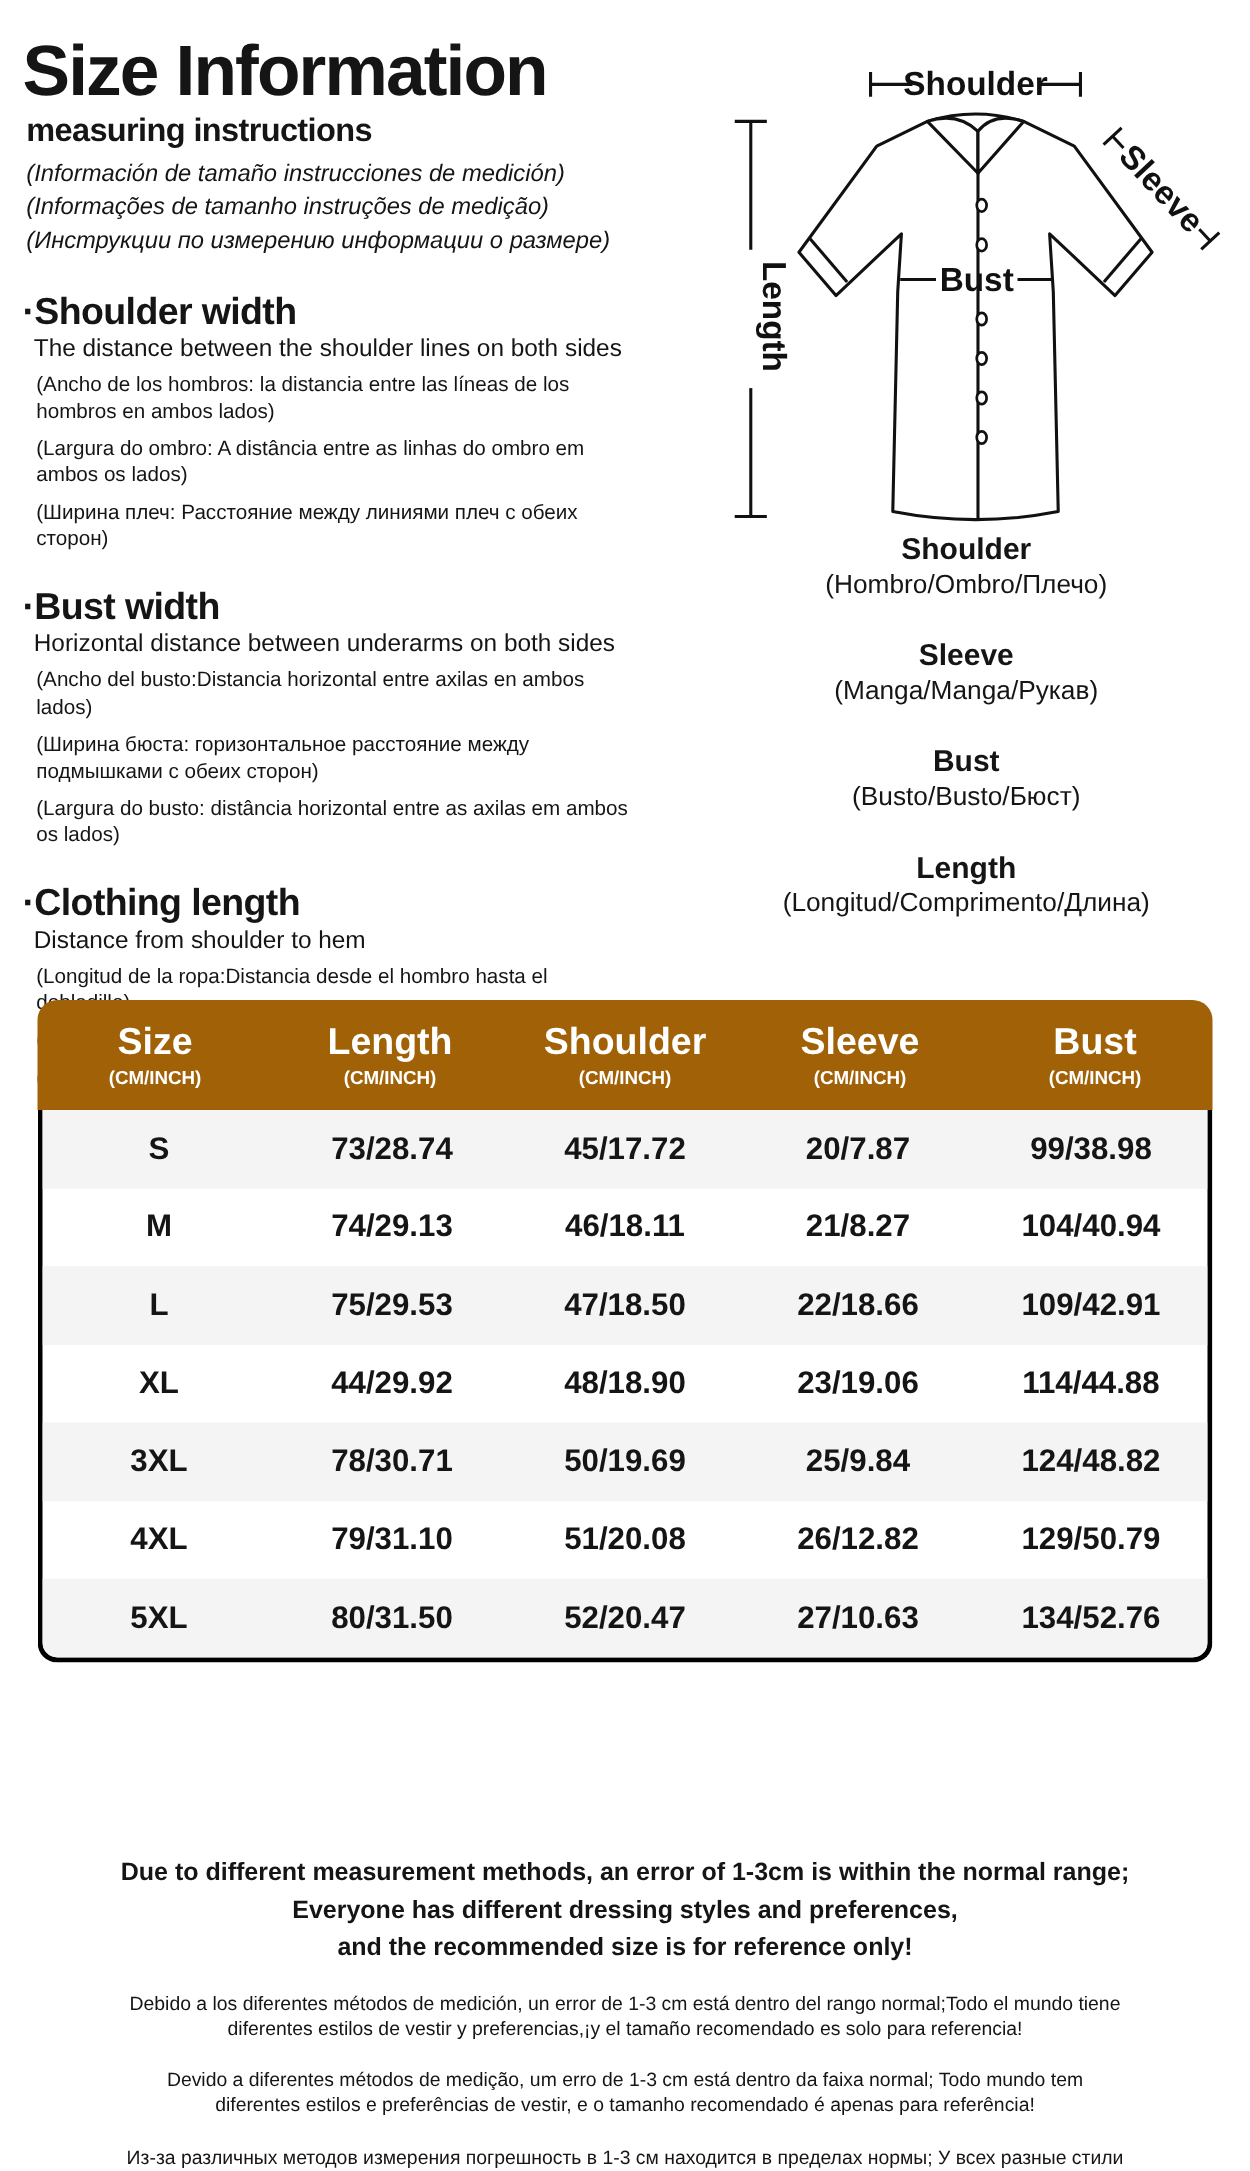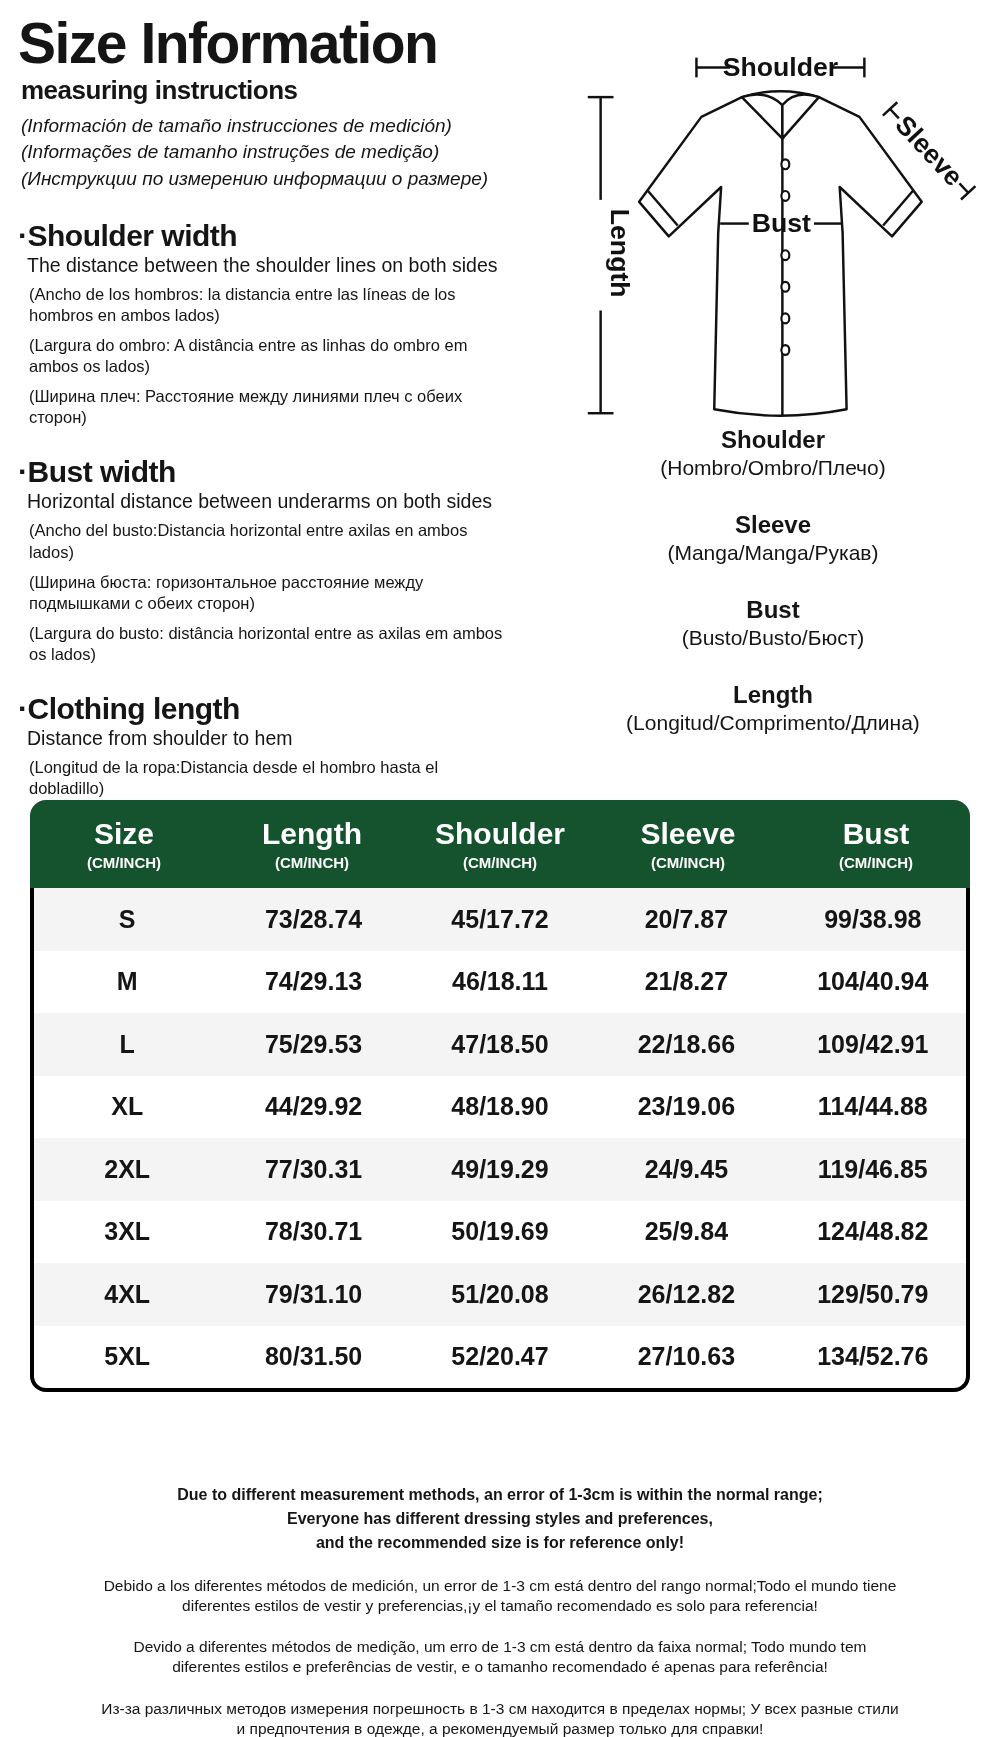--- a/index.html
+++ b/index.html
@@ -3,56 +3,56 @@
 <meta charset="utf-8">
 <style>
   * { margin:0; padding:0; box-sizing:border-box; }
   html,body { background:#ffffff; }
   body {
     width:1000px; height:1737px; position:relative;
     font-family:"Liberation Sans", sans-serif; color:#151515;
     overflow:hidden;
   }
   
-  .left-col { position:absolute; left:18px; top:14px; width:515px; }
+  .left-col { position:absolute; left:18px; top:28px; width:515px; }
   .page-title { font-size:57px; font-weight:bold; letter-spacing:-1.5px; line-height:1.02; }
   .page-subtitle { font-size:26px; font-weight:bold; letter-spacing:-0.5px; margin:3px 0 7px 3px; }
   .top-trans p { font-size:19px; line-height:1.38; margin-left:3px;font-style:italic; }
   .section { margin-top:27px; }
   .sec-title { font-size:30px; font-weight:bold; letter-spacing:-0.5px; }
   .sec-desc { font-size:19.5px; margin:1px 0 7px 9px; }
   .sec-trans { width:490px; }
   .sec-trans p { font-size:16.5px; line-height:1.28; margin:0 0 9px 11px; }
   
   .diagram { position:absolute; left:548px; top:26px; width:450px; height:405px; }
   .legend { position:absolute; left:548px; top:426px; width:450px; text-align:center; }
   .legend-pair { margin-bottom:31px; }
   .legend-term { font-size:24px; font-weight:bold; }
   .legend-trans { font-size:21px; margin-top:2px; }
   
   .size-table { position:absolute; left:30px; top:800px; width:940px; }
   .thead {
-    background:#14532d; color:#fff; border-radius:16px 16px 0 0;
+    background:#a16207; color:#fff; border-radius:16px 16px 0 0;
     display:grid; grid-template-columns:repeat(5,1fr); height:88px;
     align-items:center; text-align:center;
   }
   .th .main { font-size:30px; font-weight:bold; }
   .th .sub  { font-size:15px; font-weight:bold; margin-top:3px;text-align:center; }
   .tbody {
     border:4px solid #000; border-top:none; border-radius:0 0 16px 16px;
     overflow:hidden; background:#fff;
   }
   .trow {
     display:grid; grid-template-columns:repeat(5,1fr); height:62.5px;
     align-items:center; text-align:center; font-size:25px; font-weight:bold;
   }
   .trow:nth-child(odd) { background:#f4f4f4; }
   
   .disclaimer { position:absolute; left:0; top:1483px; width:1000px; text-align:center; }
-  .d-en p { font-size:16px; font-weight:bold; line-height:1.5; }
+  .d-en p { font-size:20px; font-weight:bold; line-height:1.5; }
   .d-block { margin-top:21px; }
   .d-block p { font-size:15.5px; line-height:1.3; }
   svg .ln { stroke:#111; stroke-width:2.5; fill:none; stroke-linecap:butt; stroke-linejoin:round; }
   svg .shirt { stroke:#111; stroke-width:2.5; fill:#fff; stroke-linejoin:round; }
   svg text { fill:#111; font-family:"Liberation Sans", sans-serif; }
   svg .measure-label { font-size:27px; font-weight:bold; }
 </style>
 </head>
 <body>
 
@@ -214,27 +214,20 @@
       <div>109/42.91</div>
     </div>
     <div class="trow">
       <div>XL</div>
       <div>44/29.92</div>
       <div>48/18.90</div>
       <div>23/19.06</div>
       <div>114/44.88</div>
     </div>
     <div class="trow">
-      <div>2XL</div>
-      <div>77/30.31</div>
-      <div>49/19.29</div>
-      <div>24/9.45</div>
-      <div>119/46.85</div>
-    </div>
-    <div class="trow">
       <div>3XL</div>
       <div>78/30.71</div>
       <div>50/19.69</div>
       <div>25/9.84</div>
       <div>124/48.82</div>
     </div>
     <div class="trow">
       <div>4XL</div>
       <div>79/31.10</div>
       <div>51/20.08</div>

